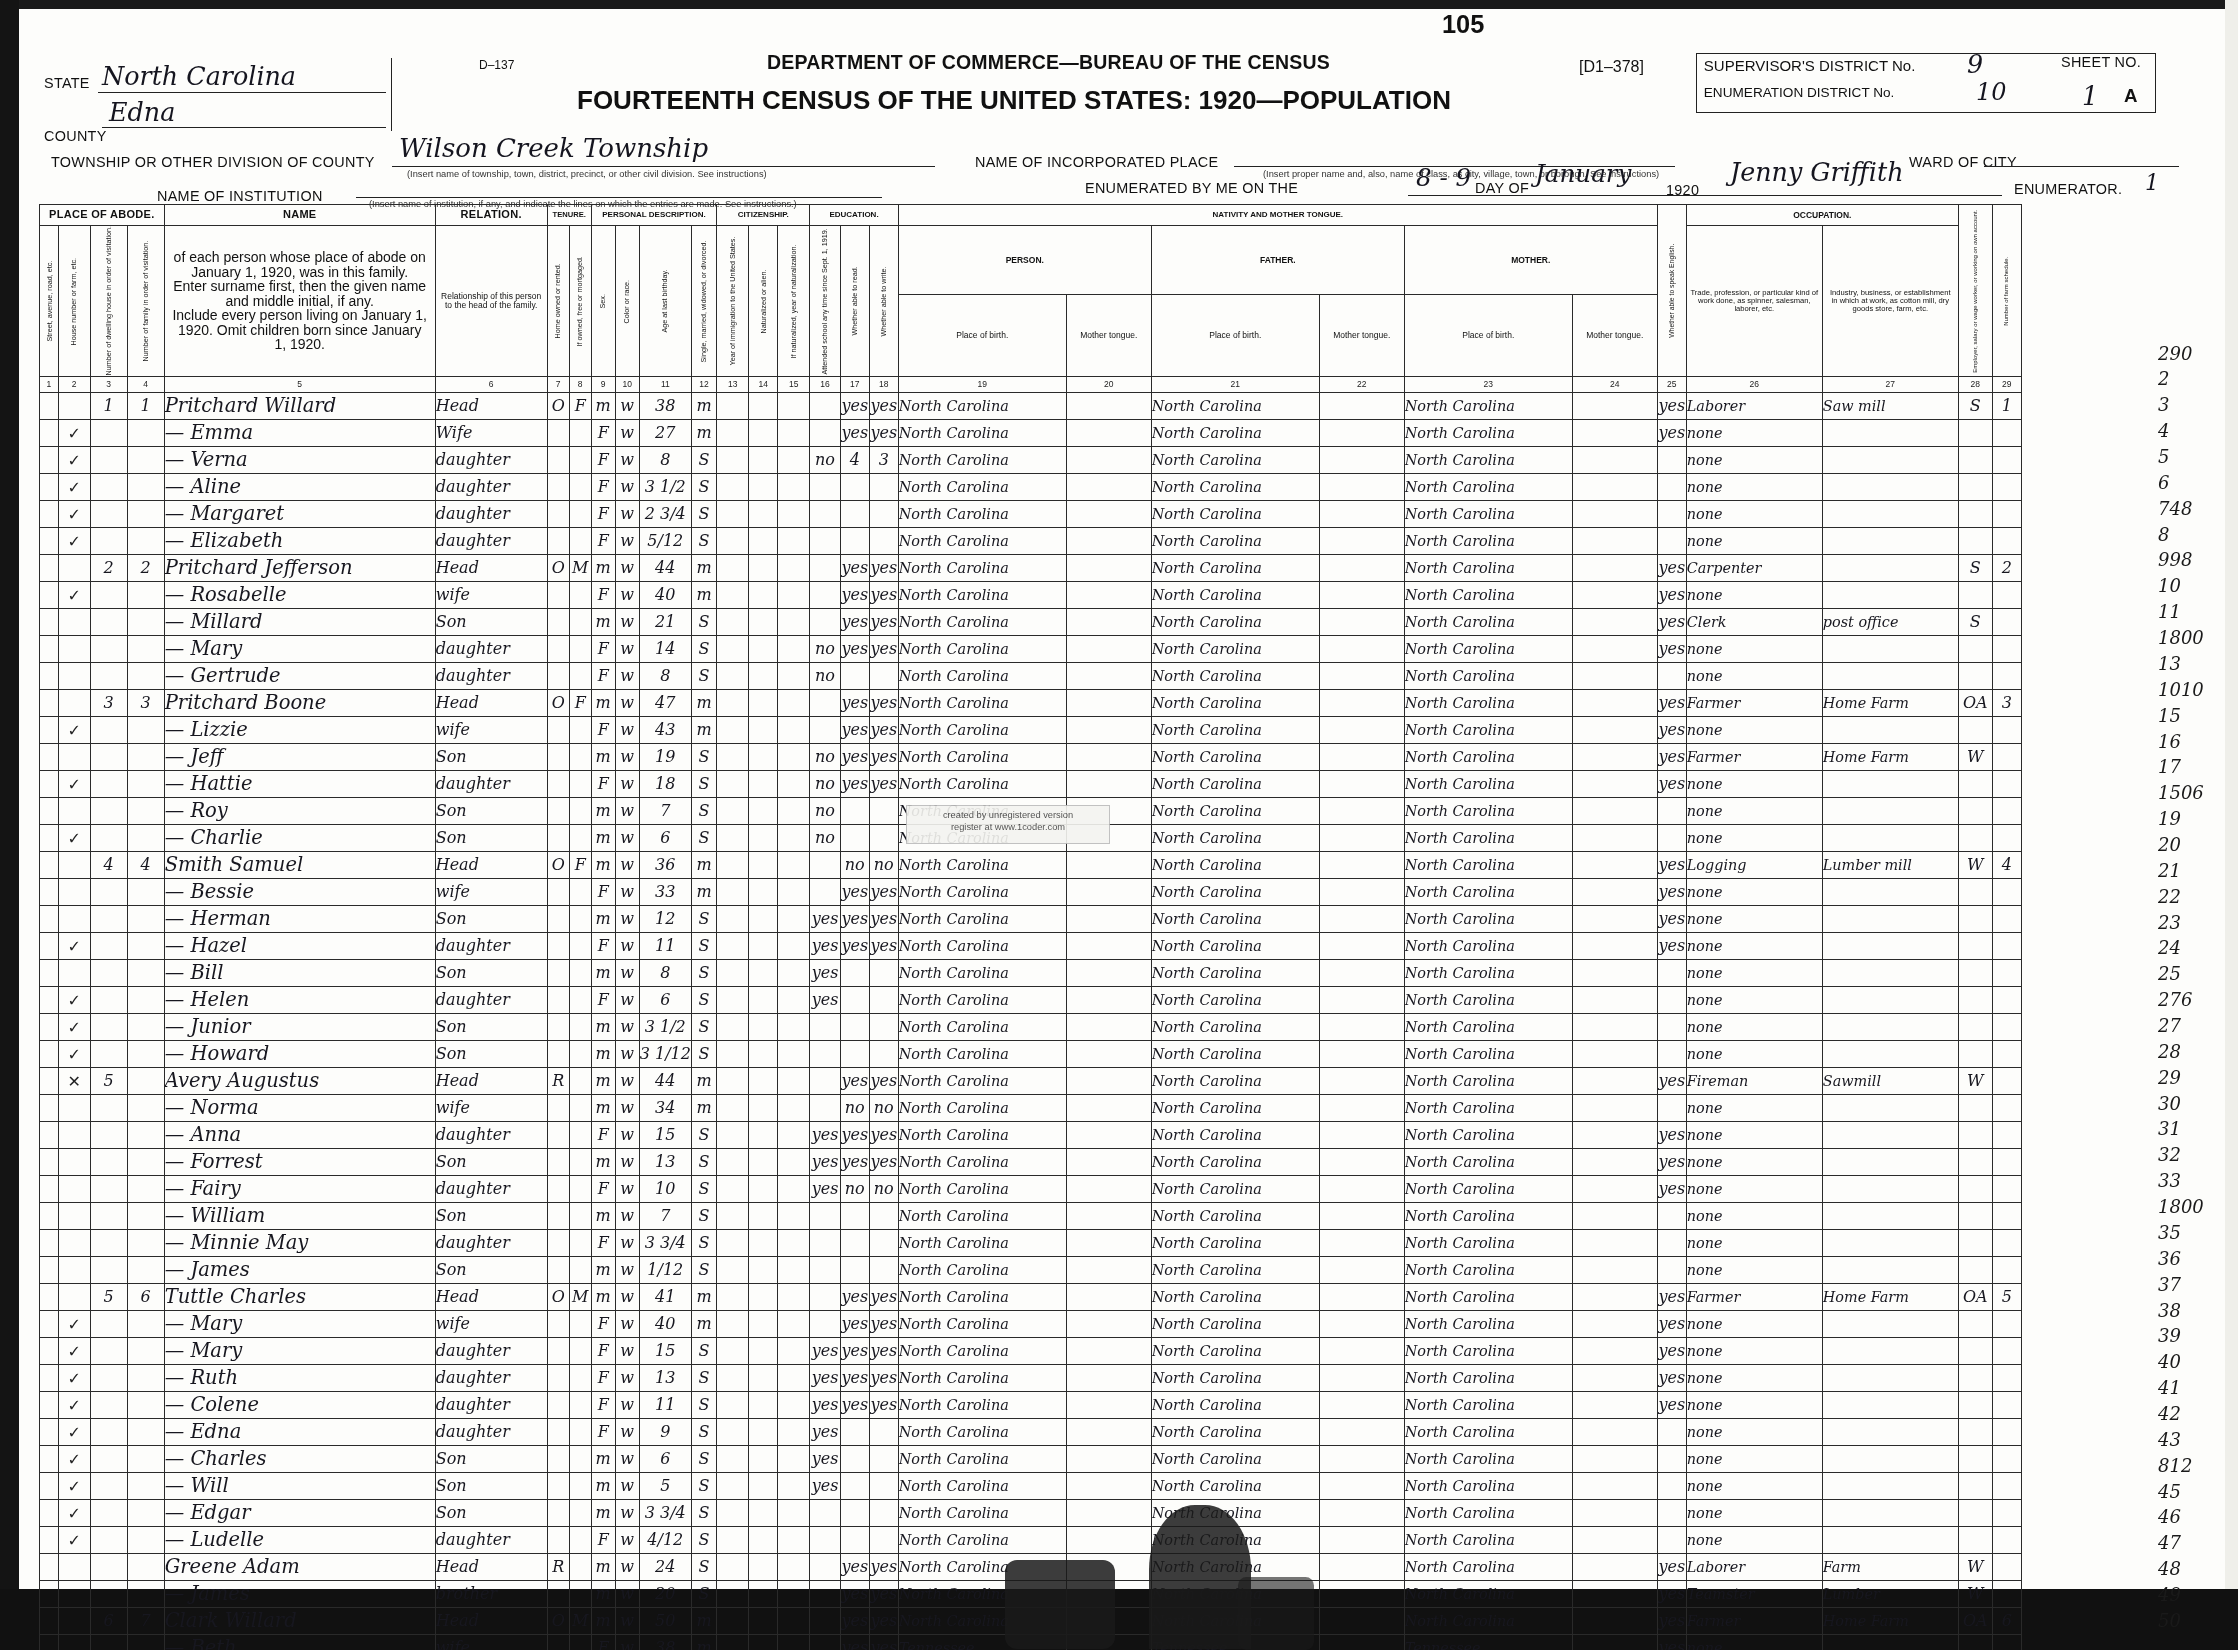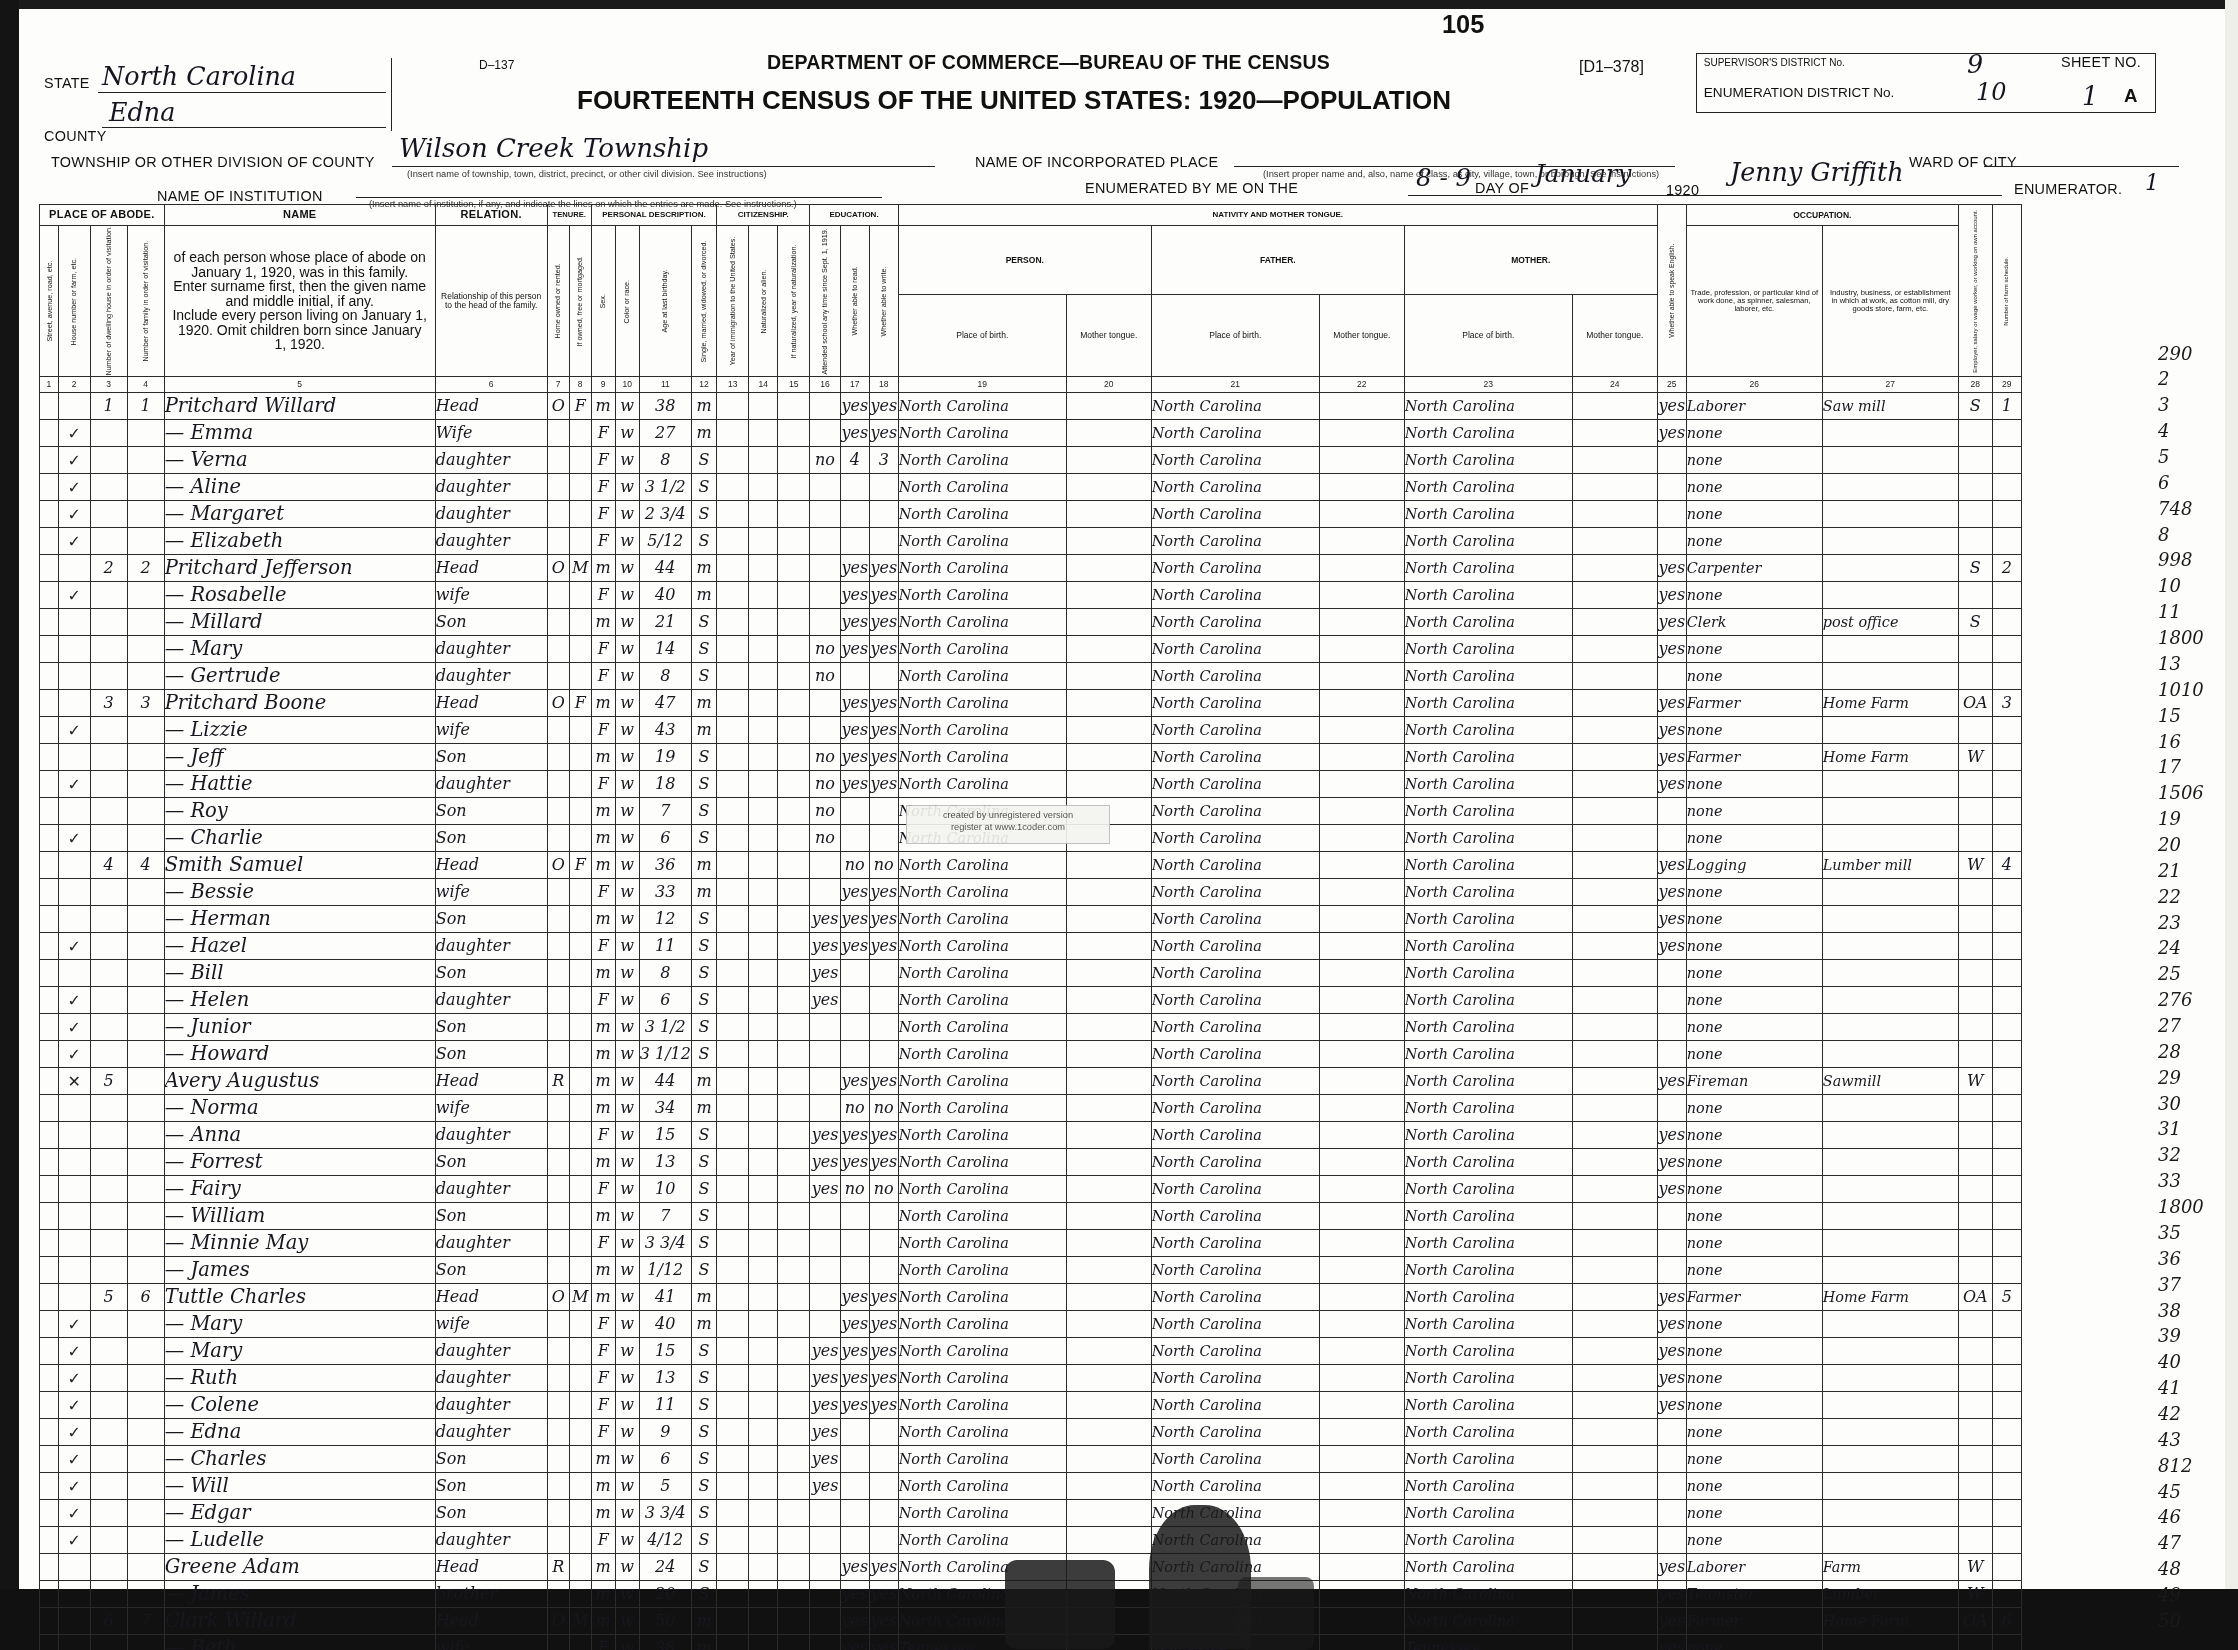--- a/index.html
+++ b/index.html
@@ -18,21 +18,21 @@
   .tiny-r{position:absolute;left:1579px;top:58px;font-family:Liberation Sans, sans-serif;font-size:16px;}
 
   .lbl{position:absolute;font-family:"Liberation Sans",sans-serif;font-size:14.4px;letter-spacing:0.3px;}
   .lbl-sm{position:absolute;font-family:"Liberation Sans",sans-serif;font-size:9.3px;color:#333;}
   .hw{position:absolute;font-family:"DejaVu Serif",serif;font-style:italic;color:#15151f;font-size:21px;white-space:nowrap;}
   .rule{position:absolute;border-bottom:1.4px solid #222;}
   .boxline{position:absolute;border:1.4px solid #222;}
 
   
   .supbox{position:absolute;left:1696px;top:53px;width:458px;height:58px;border:1.7px solid #222;}
-  .supbox .r1{position:absolute;left:6.8px;top:3.4px;font-family:"Liberation Sans",sans-serif;font-size:10px;}
+  .supbox .r1{position:absolute;left:6.8px;top:3.4px;font-family:"Liberation Sans",sans-serif;font-size:15px;}
   .supbox .r2{position:absolute;left:6.8px;top:30.5px;font-family:"Liberation Sans",sans-serif;font-size:13.6px;}
 
   
   table.census{position:absolute;left:39px;top:204px;border-collapse:collapse;table-layout:fixed;}
   table.census td,table.census th{border:0.8px solid #2a2a2a;padding:0;vertical-align:middle;overflow:hidden;}
   .colhdr{font-family:"Liberation Sans",sans-serif;font-size:8.5px;text-align:center;line-height:1.04;padding:1.7px 0.8px;font-weight:bold;}
   .colhdr.big{font-size:11px;letter-spacing:0.3px;}
   .numrow td{height:15.3px;font-family:"Liberation Sans",sans-serif;font-size:8.5px;text-align:center;color:#222;}
   .vert{writing-mode:vertical-rl;transform:rotate(180deg);font-family:"Liberation Sans",sans-serif;font-size:7.2px;line-height:1.05;text-align:center;white-space:normal;}
   .datarow td{height:26px;}

